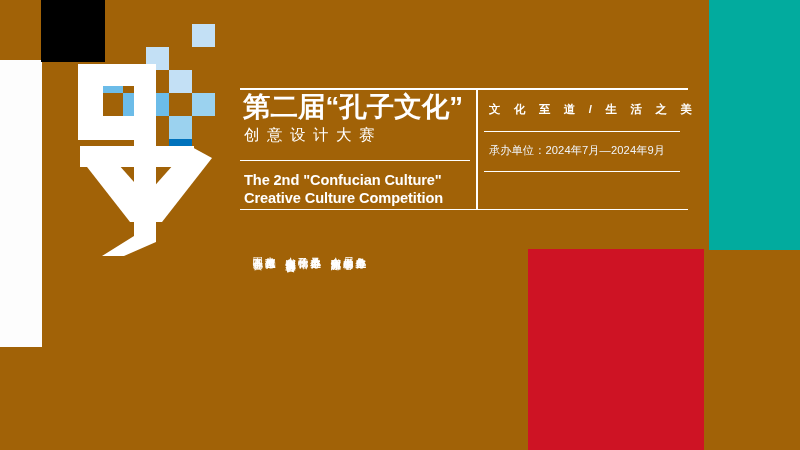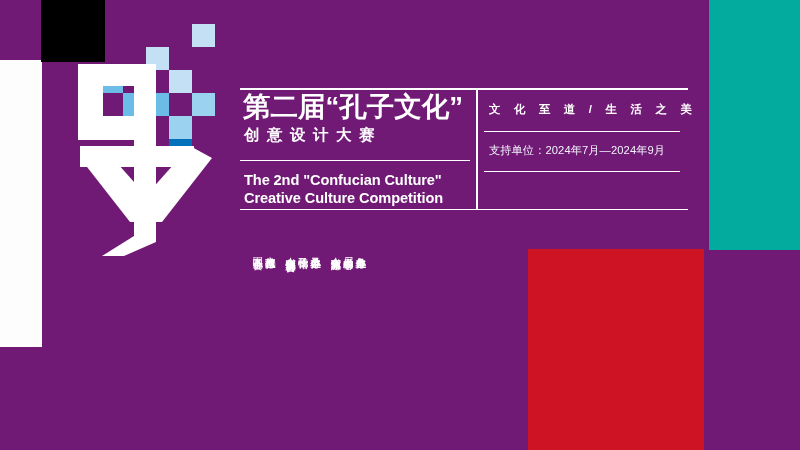--- a/index.html
+++ b/index.html
@@ -2,21 +2,21 @@
 <html><head>
 <meta charset="utf-8">
 <style>
   html,body{margin:0;padding:0;}
   body{
     width:800px;height:450px;overflow:hidden;
     background:#034494;
     font-family:"Liberation Sans","DejaVu Sans",sans-serif;
     -webkit-font-smoothing:antialiased;
   }
-  #poster{position:relative;width:800px;height:450px;background:#701a75;overflow:hidden;}
+  #poster{position:relative;width:800px;height:450px;background:#a16207;overflow:hidden;}
 
   
   .blk{position:absolute;}
   #teal-block{left:709px;top:0;width:91px;height:250px;background:#02ab9e;}
   #red-block{left:528px;top:249px;width:176px;height:201px;background:#ce1324;}
   #white-strip{left:0;top:60px;width:42px;height:287px;background:#fdfdfd;}
   #black-square{left:41px;top:0;width:64px;height:62px;background:#000000;}
 
   
   #logo{position:absolute;left:78px;top:24px;width:160px;height:232px;}
@@ -32,21 +32,21 @@
   .col-left{position:absolute;left:0;top:0;width:230px;height:122px;
     display:flex;flex-direction:column;justify-content:center;}
   .col-right{position:absolute;left:244px;top:0;right:0;height:122px;
     display:flex;flex-direction:column;}
 
   #title-cn-main{
     color:#ffffff;font-size:27.5px;font-weight:bold;letter-spacing:0px;
     line-height:1.12;margin:2px 0 0 3px;white-space:nowrap;
   }
   #title-cn-sub{
-    color:#ffffff;font-size:15.5px;font-weight:bold;
+    color:#ffffff;font-size:15.5px;font-weight:normal;
     letter-spacing:7.5px;line-height:1.35;margin:2px 0 20px 4px;white-space:nowrap;
   }
   #rule-mid{position:absolute;left:0;top:72px;width:230px;height:1.3px;background:#ffffff;}
   #title-en{
     color:#ffffff;font-size:14.6px;font-weight:bold;line-height:1.22;
     margin:6px 0 0 4px;letter-spacing:-0.1px;white-space:nowrap;
   }
 
   .rcell{display:flex;align-items:center;box-sizing:border-box;}
   #tagline-cn{height:43px;color:#ffffff;font-size:11.4px;letter-spacing:5.2px;
@@ -134,21 +134,21 @@
       <div id="title-en">
         <div>The 2nd "Confucian Culture"</div>
         <div>Creative Culture Competition</div>
       </div>
     </div>
 
     <div class="col-right">
       <div class="rcell" id="tagline-cn">文 化 至 道 / 生 活 之 美</div>
       <div id="rule-r1"></div>
       <div id="rule-r2"></div>
-      <div class="rcell" id="date-line">支持单位：2024年7月—2024年9月</div>
+      <div class="rcell" id="date-line">承办单位：2024年7月—2024年9月</div>
     </div>
   </div>
 
   <div id="credits">
       <div class="credit-group">
         <div class="credit-label">主办单位</div>
         <div class="credit-item">尼山世界儒学中心</div>
         <div class="credit-item">山东省文化和旅游厅</div>
       </div>
       <div class="credit-group">

